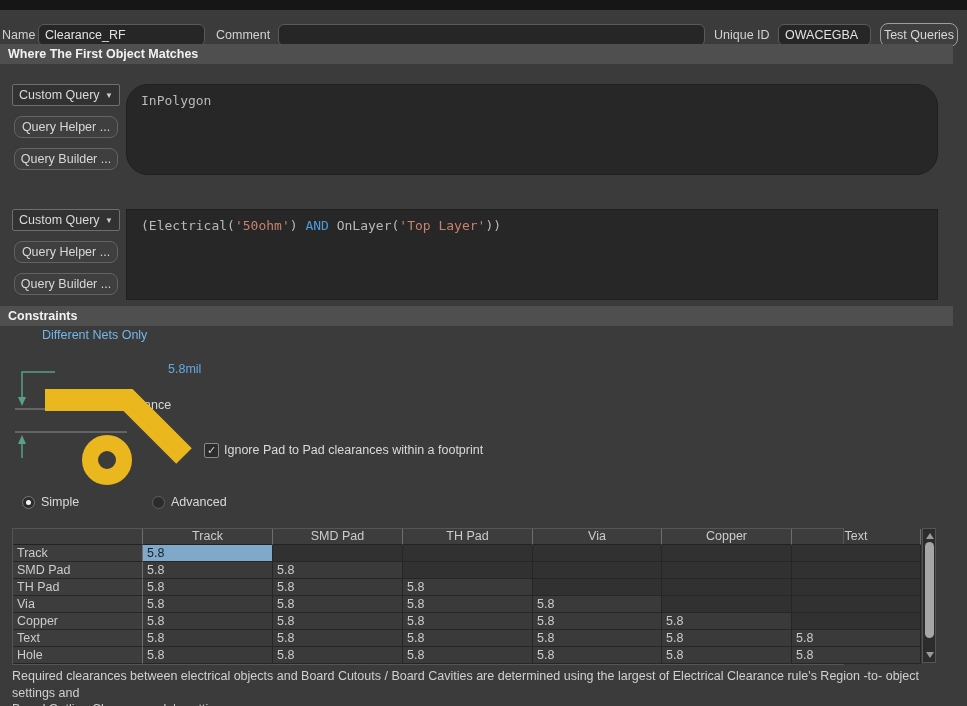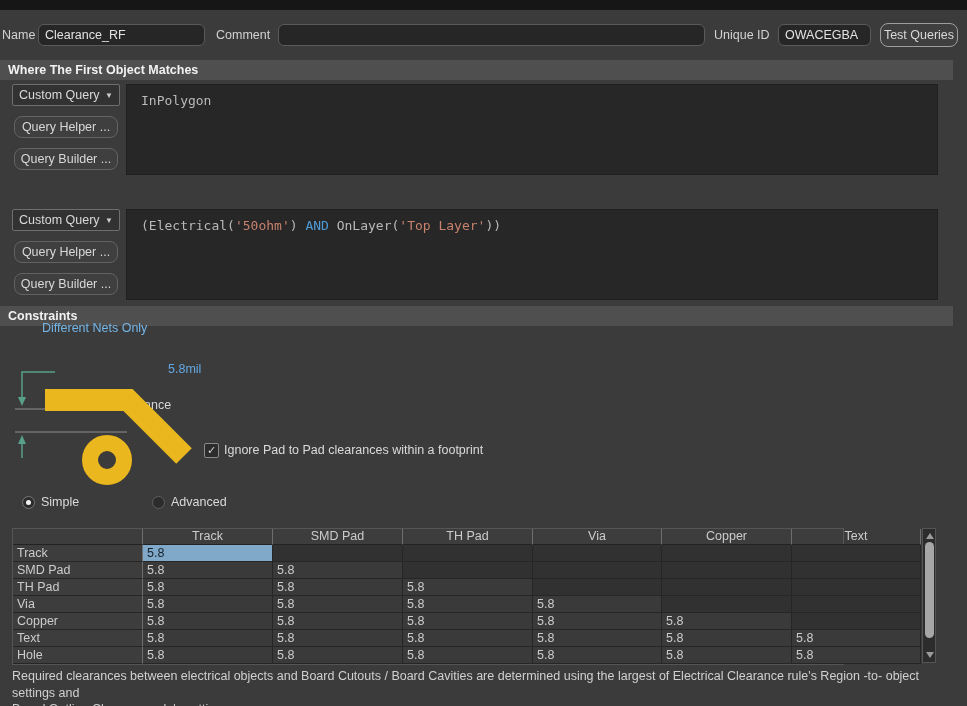--- a/index.html
+++ b/index.html
@@ -97,40 +97,40 @@
   <div class="abs" style="left:0;top:0;width:967px;height:10px;background:#161616;"></div>
 
   <div class="abs label" style="left:2px;top:24px;">Name</div>
   <input class="abs input" style="left: 38px; top: 24px; width: 167px;" value="Clearance_RF">
   <div class="abs label" style="left:216px;top:24px;">Comment</div>
   <input class="abs input" style="left: 278px; top: 24px; width: 427px;" value="">
   <div class="abs label" style="left:714px;top:24px;">Unique ID</div>
   <input class="abs input" style="left: 778px; top: 24px; width: 93px;" value="OWACEGBA">
   <button class="abs btn prominent" style="left:880px;top:23px;width:78px;height:24px;">Test Queries</button>
 
-  <div class="abs secheader" style="top:60px;">Where The First Object Matches</div>
+  <div class="abs secheader" style="top:44px;">Where The First Object Matches</div>
   <div class="abs dd" style="left:12px;top:84px;width:108px;">
     <span>Custom Query</span>
     <span class="chev">▼</span>
   </div>
   <button class="abs btn" style="left:14px;top:116px;width:104px;height:22px;">Query Helper ...</button>
   <button class="abs btn" style="left:14px;top:148px;width:104px;height:22px;">Query Builder ...</button>
-  <div class="abs queryarea" style="left:126px;top:84px;width:812px;height:91px;"><span class="q-plain">InPolygon</span></div>
+  <div class="abs queryarea" style="left:126px;top:84px;width:812px;height:91px;border-radius:22px;"><span class="q-plain">InPolygon</span></div>
 
   <div class="abs dd" style="left:12px;top:209px;width:108px;">
     <span>Custom Query</span>
     <span class="chev">▼</span>
   </div>
   <button class="abs btn" style="left:14px;top:241px;width:104px;height:22px;">Query Helper ...</button>
   <button class="abs btn" style="left:14px;top:273px;width:104px;height:22px;">Query Builder ...</button>
   <div class="abs queryarea" style="left:126px;top:209px;width:812px;height:91px;"><span class="q-plain">(Electrical(</span><span class="q-string">'50ohm'</span><span class="q-plain">) </span><span class="q-keyword">AND</span><span class="q-plain"> OnLayer(</span><span class="q-string">'Top Layer'</span><span class="q-plain">))</span></div>
 
   <div class="abs secheader" style="top:306px;">Constraints</div>
 
-  <div class="abs link-blue" style="left:42px;top:321px;">Different Nets Only</div>
+  <div class="abs link-blue" style="left:42px;top:328px;">Different Nets Only</div>
   <div class="abs" style="left:60px;top:362px;color:#d6d6d6;margin-top:36px;">Minimum Clearance</div>
   <div class="abs val-blue" style="left:168px;top:362px;">5.8mil</div>
 
   <svg class="abs" style="left:0;top:360px;" width="400" height="140" viewBox="0 0 400 140">
 
     <polyline points="55,12 22,12 22,38" fill="none" stroke="#58a08a" stroke-width="1.5"></polyline>
     <polygon points="18,37 26,37 22,46" fill="#58a08a"></polygon>
 
     <line x1="15" y1="49" x2="113" y2="49" stroke="#8f8f8f" stroke-width="1"></line>
     <line x1="15" y1="72" x2="127" y2="72" stroke="#8f8f8f" stroke-width="1"></line>

